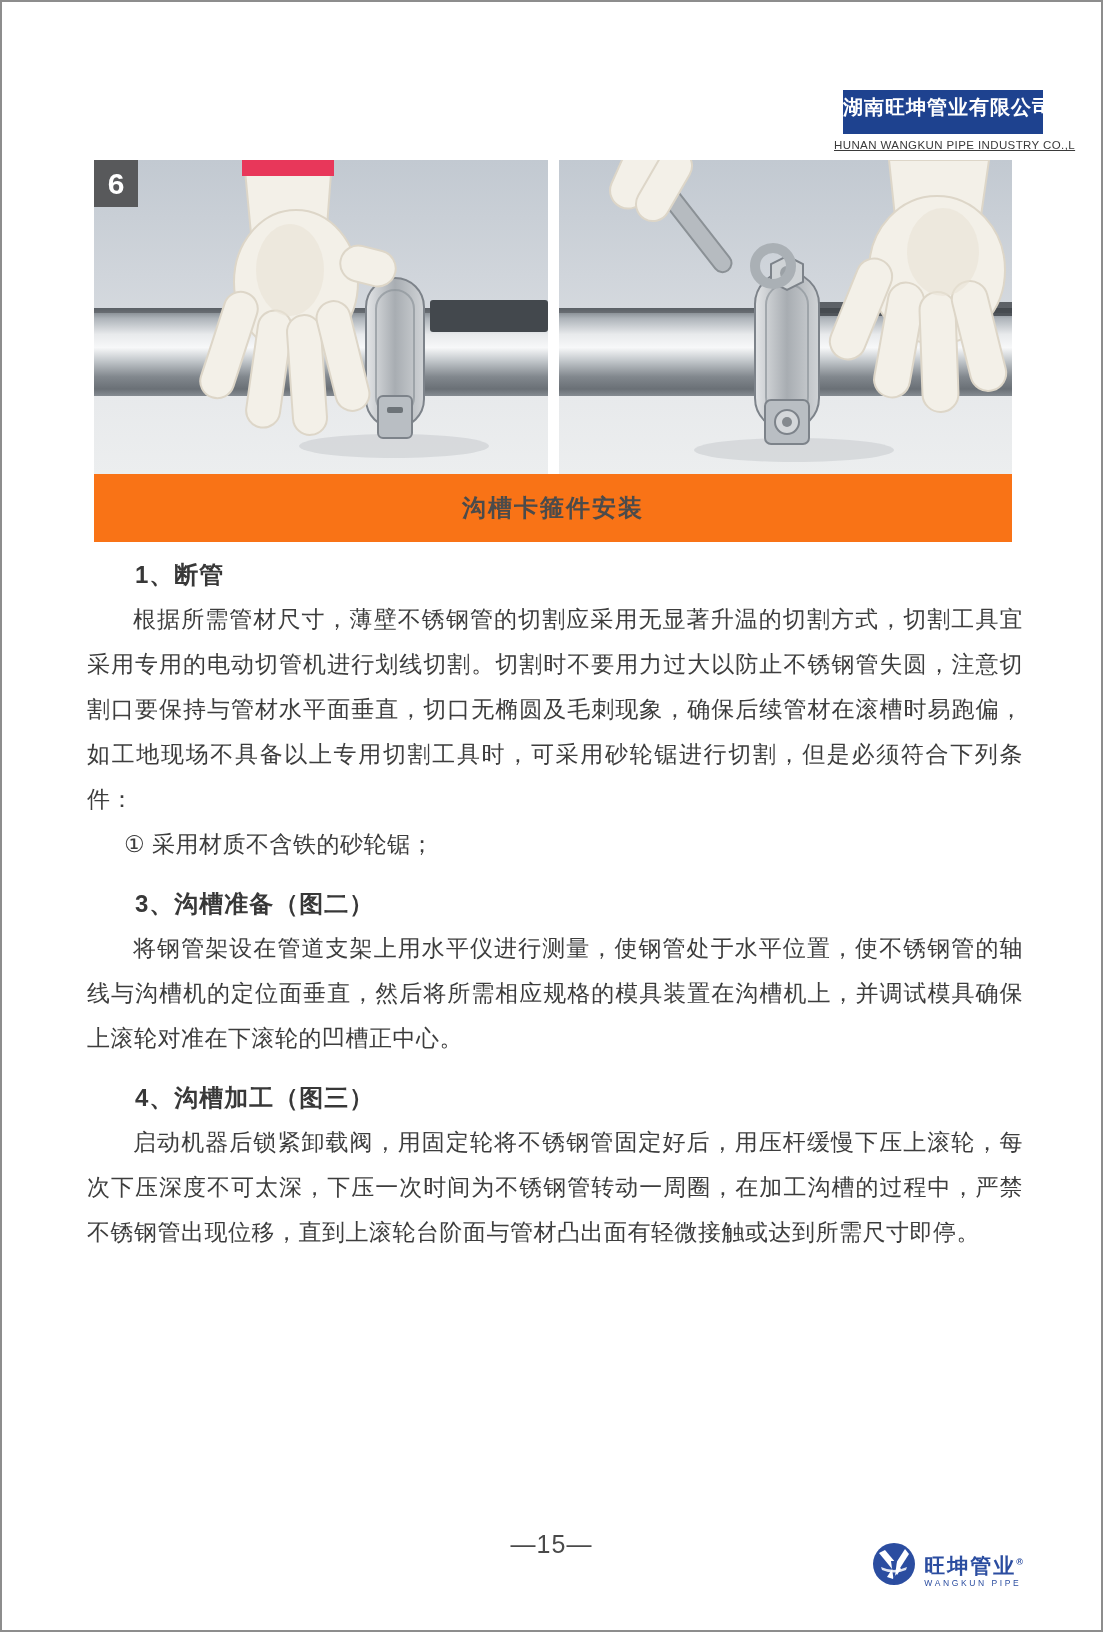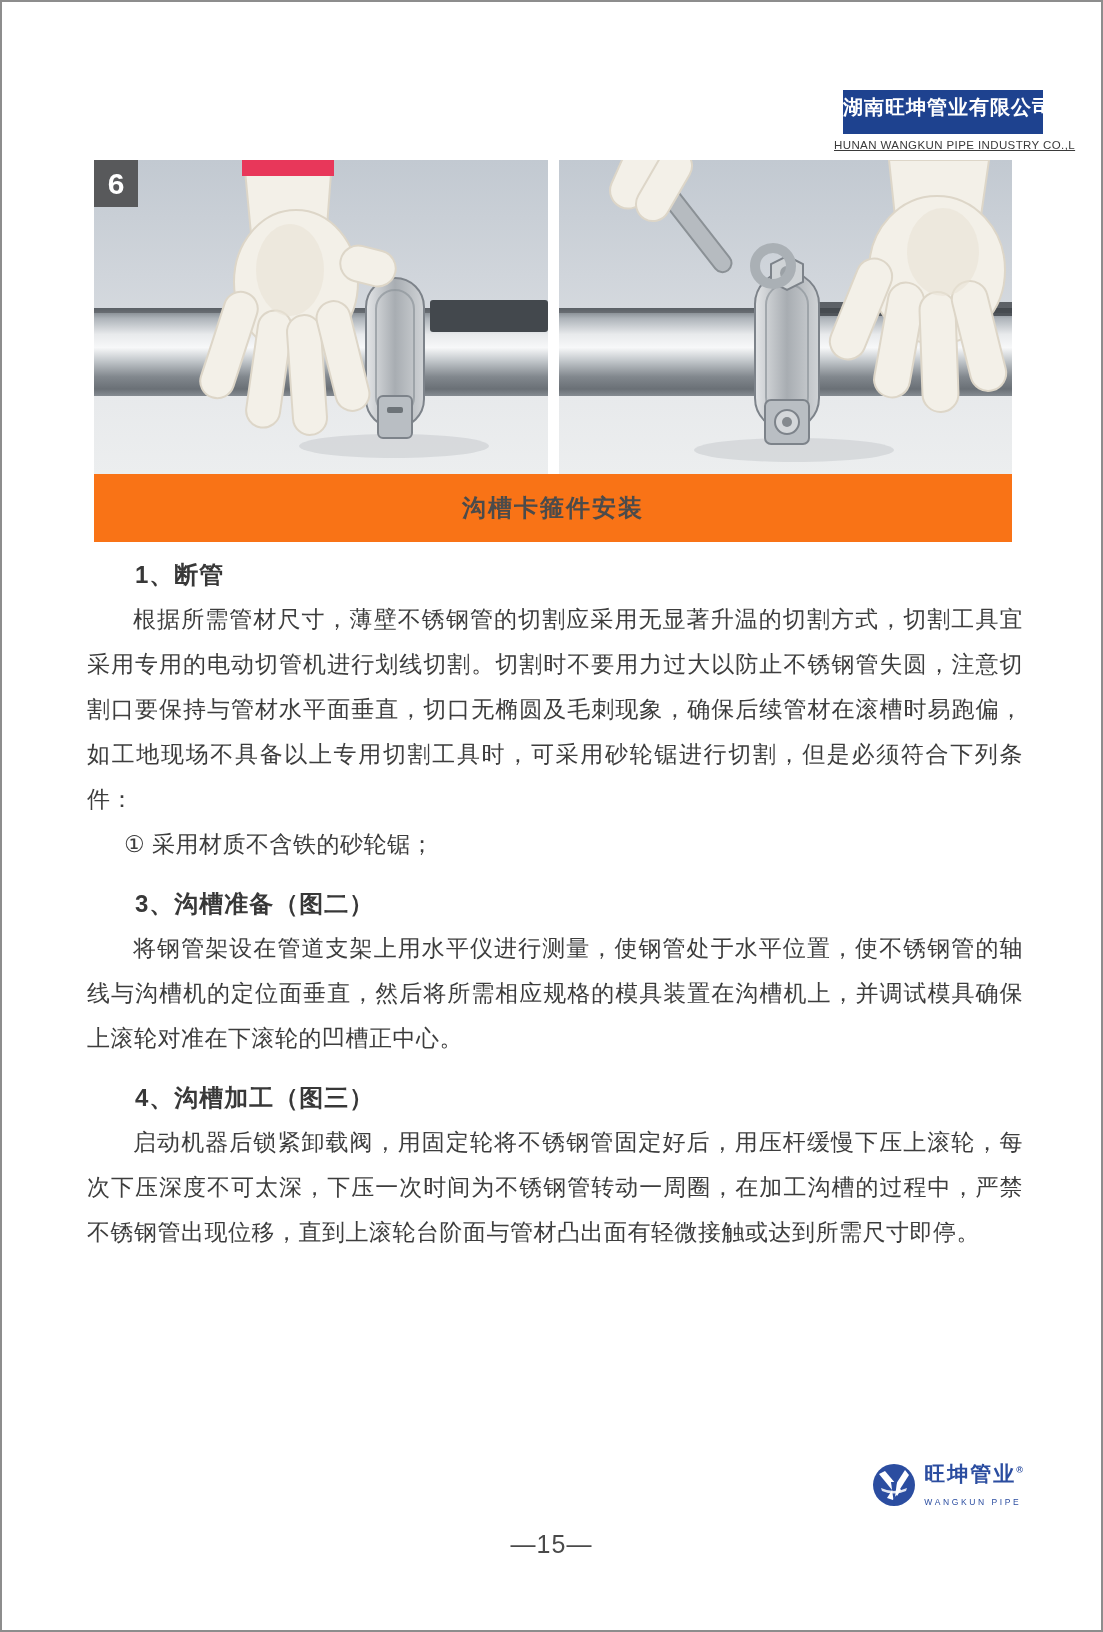--- a/index.html
+++ b/index.html
@@ -45,26 +45,26 @@
   }
   .section + .section .section-heading{margin-top:14px;}
   .content p{margin:0;text-indent:2em;letter-spacing:0.5px;}
   .list-item{padding-left:37px;letter-spacing:0.5px;}
   
   .page-number{
     position:absolute;left:0;right:0;top:1528px;text-align:center;
     font-size:25px;color:#4a4a4a;letter-spacing:1px;
   }
   .logo{
-    position:absolute;right:76px;top:1460px;display:flex;align-items:center;gap:7px;
+    position:absolute;right:76px;top:1539px;display:flex;align-items:flex-end;gap:7px;
   }
   .logo-text{display:flex;flex-direction:column;line-height:1;}
   .logo-cn{font-size:21px;font-weight:bold;color:#2b4da0;letter-spacing:2px;white-space:nowrap;}
   .logo-cn sup{font-size:9px;vertical-align:super;}
-  .logo-en{font-size:8.5px;color:#2b4da0;letter-spacing:2.6px;margin-top:14px;white-space:nowrap;}
+  .logo-en{font-size:8.5px;color:#2b4da0;letter-spacing:2.6px;margin-top:3px;white-space:nowrap;}
 </style>
 </head>
 <body>
 
 <div class="page">
 
   <div class="header">
     <div class="header-box">湖南旺坤管业有限公司</div>
     <div class="header-en">HUNAN WANGKUN PIPE INDUSTRY CO.,L</div>
   </div>

